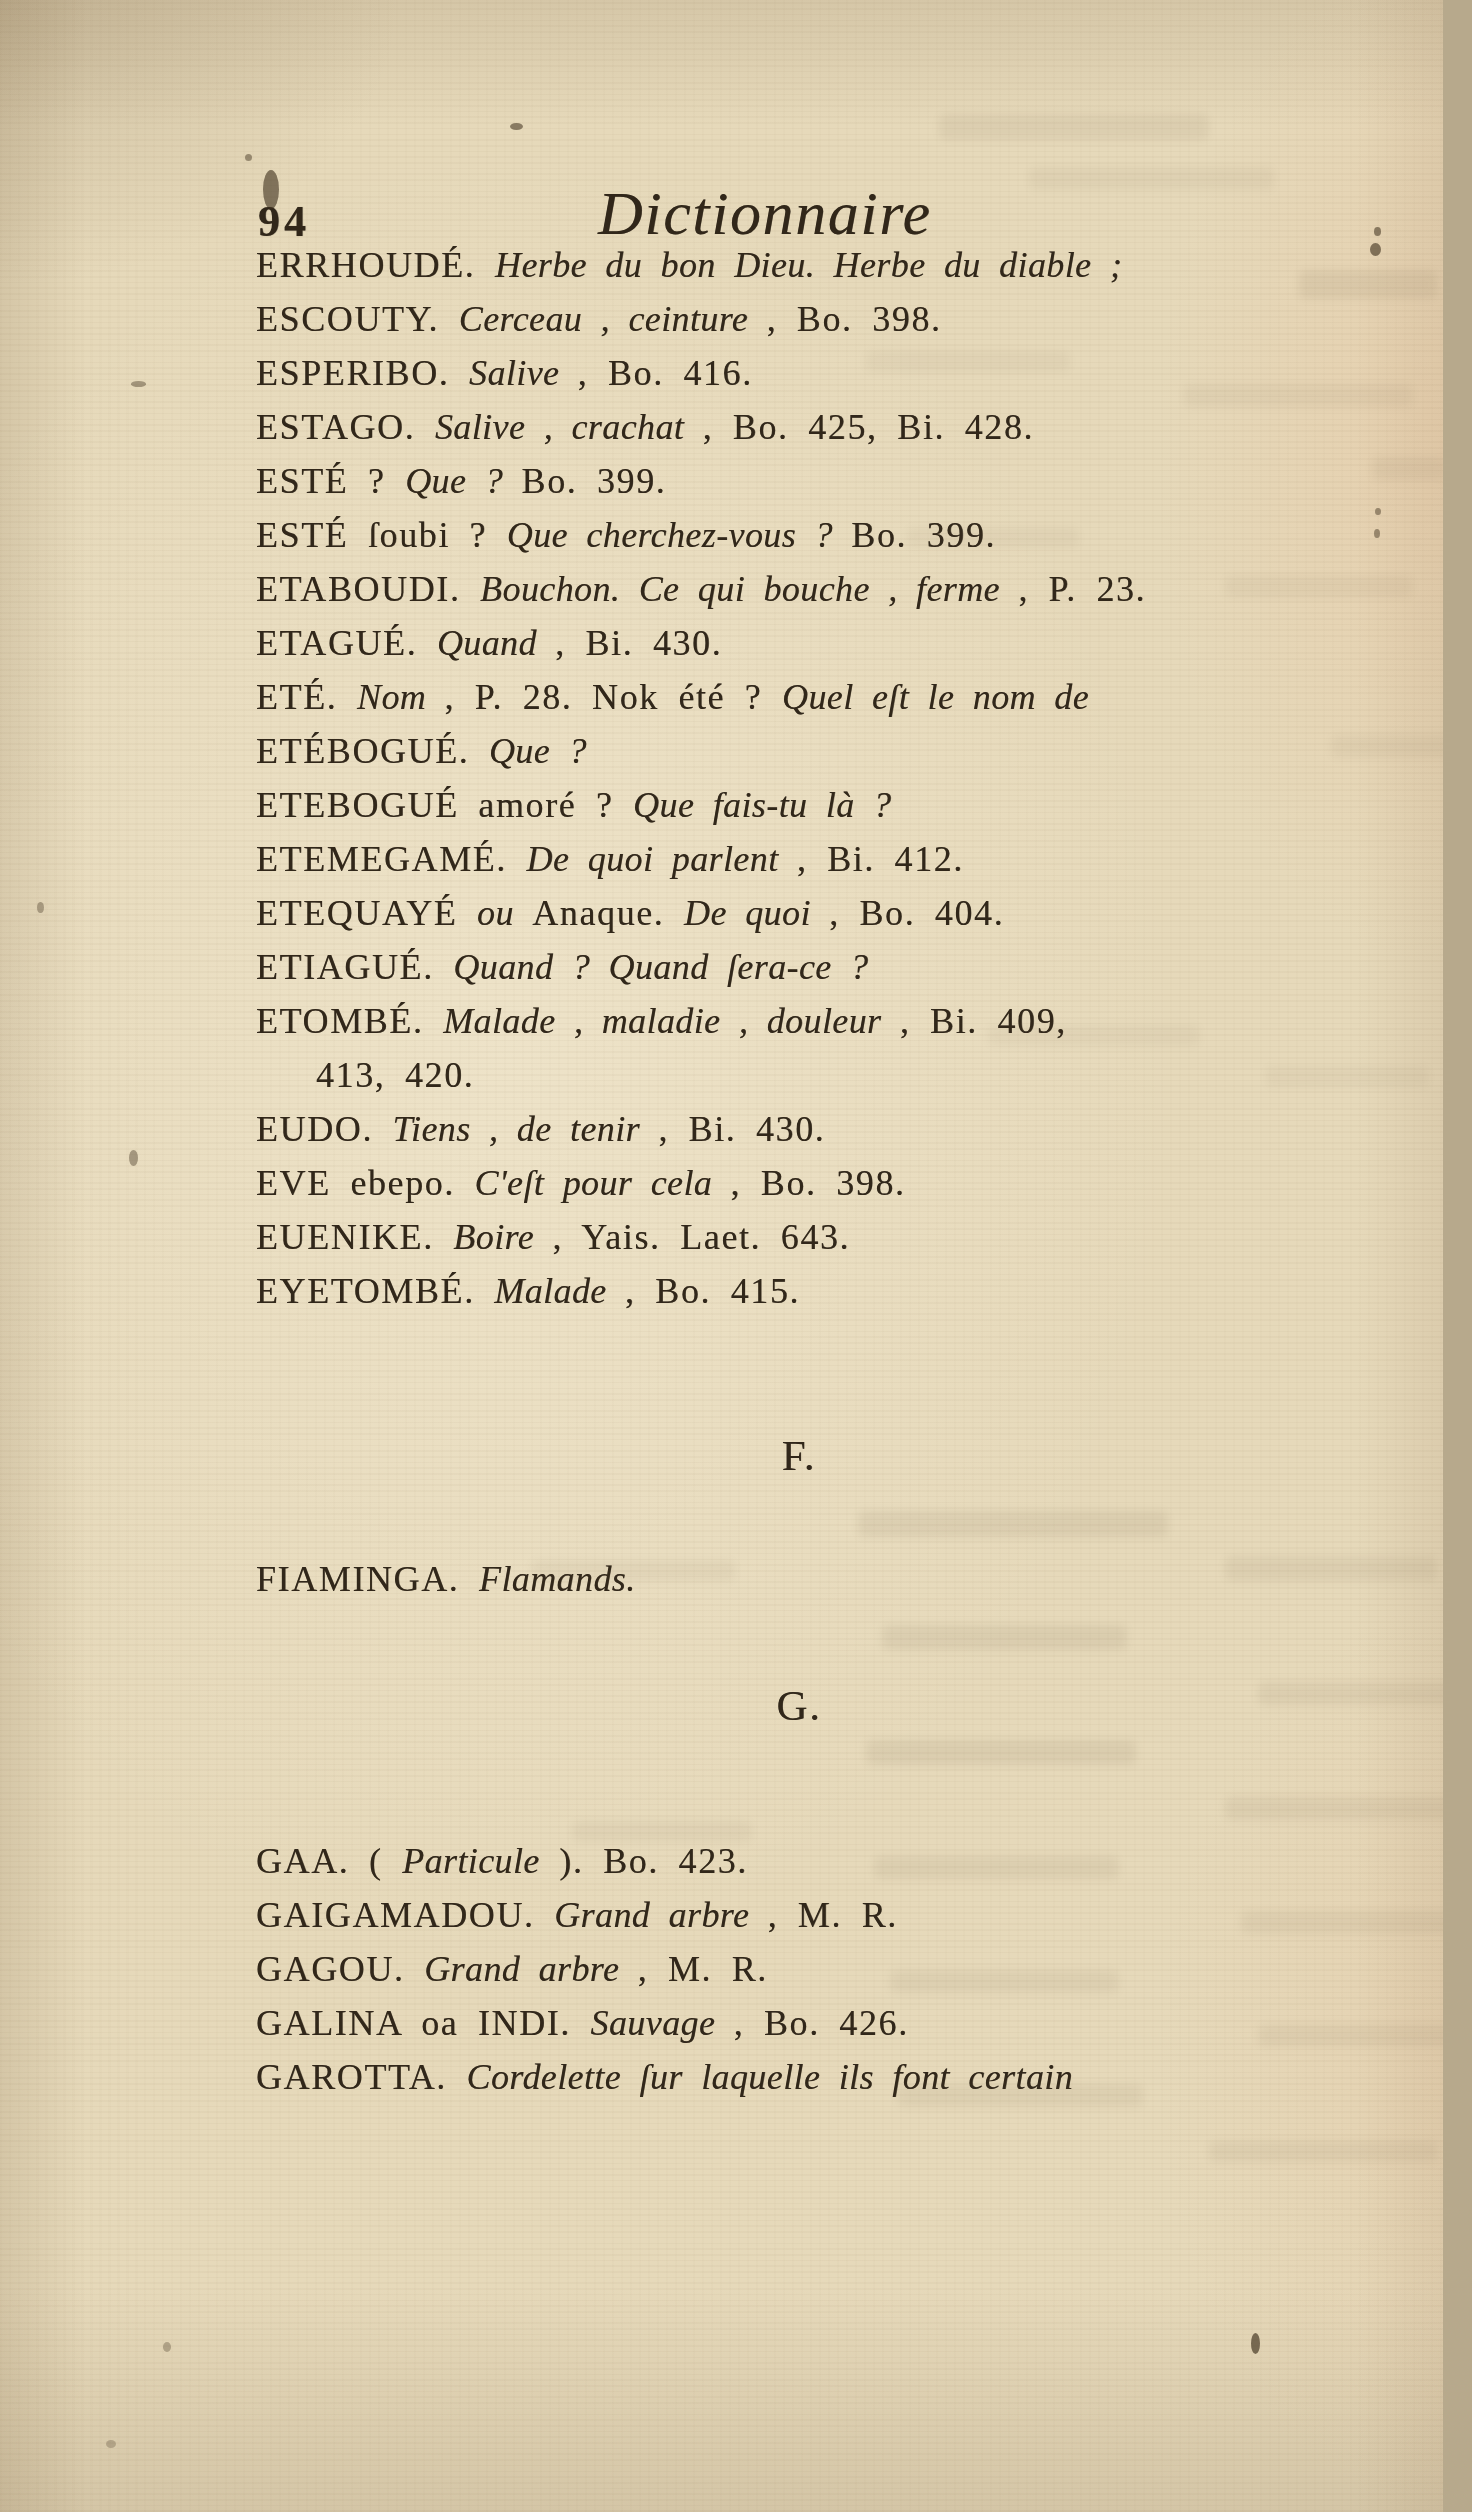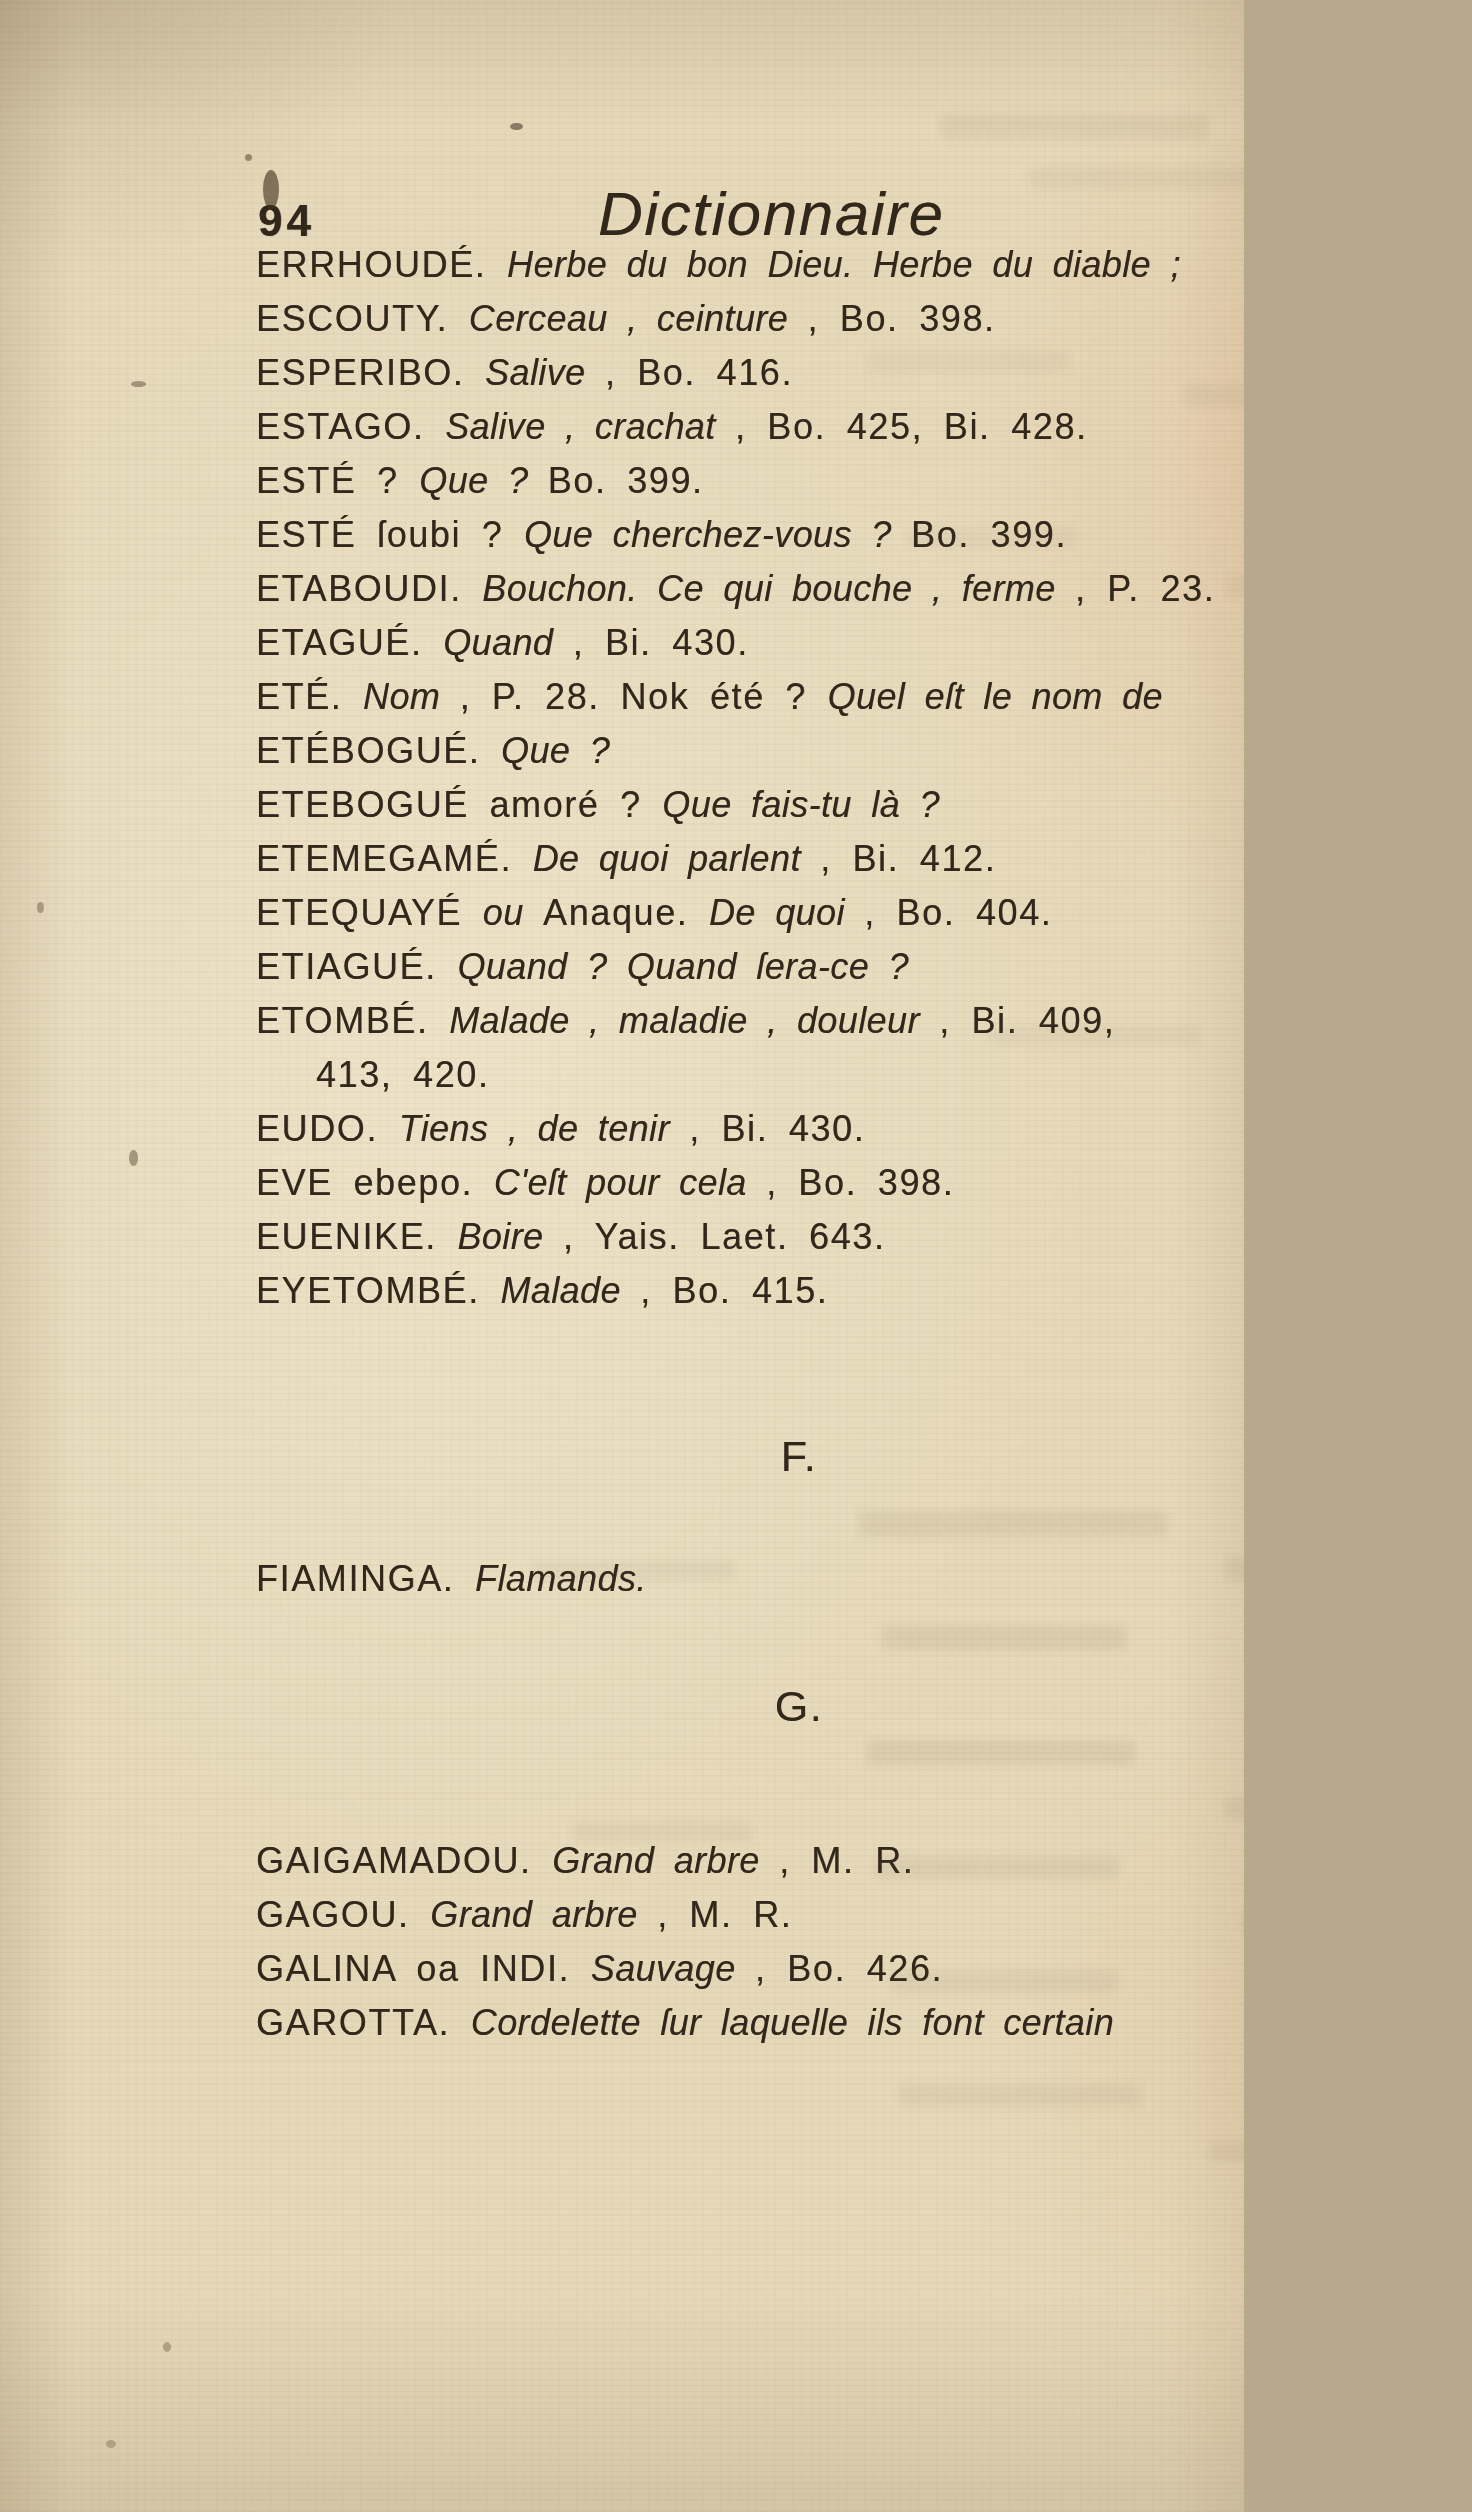--- a/index.html
+++ b/index.html
@@ -1,20 +1,20 @@
 <!DOCTYPE html>
 <html style="font-size:13px"><head>
 <meta charset="utf-8">
 <style>
   html,body{margin:0;padding:0;background:#b7a98c;}
   .page{
     position:relative;
-    width:1244px;height:2512px;
+    width:1443px;height:2512px;
     overflow:hidden;
-    font-family:Liberation Sans, sans-serif;
+    font-family:Liberation Serif, serif;
     color:#31271a;
     background-color:#e6d9ba;
     background-image:
       repeating-linear-gradient(0deg, rgba(120,95,60,.045) 0 1.6px, rgba(0,0,0,0) 1.6px 5.7px),
       repeating-linear-gradient(90deg, rgba(130,105,70,.025) 0 2.5px, rgba(0,0,0,0) 2.5px 9px),
       radial-gradient(ellipse 572px 408px at 0% 0%, rgba(110,88,58,.20), rgba(0,0,0,0) 70%),
       radial-gradient(ellipse 408px 735px at 100% 18%, rgba(228,186,148,.32), rgba(0,0,0,0) 70%),
       radial-gradient(ellipse 408px 653px at 100% 82%, rgba(224,186,148,.24), rgba(0,0,0,0) 70%),
       radial-gradient(ellipse 898px 1225px at 35% 42%, rgba(250,243,224,.38), rgba(0,0,0,0) 75%),
       linear-gradient(to right, rgba(122,98,64,.16), rgba(0,0,0,0) 6%, rgba(0,0,0,0) 94%, rgba(150,118,85,.13)),
@@ -78,20 +78,21 @@
       <div class="line"><span class="rm">EVE ebepo. </span><span class="it">C'eſt pour cela </span><span class="rm">, Bo. 398.</span></div>
       <div class="line"><span class="rm">EUENIKE. </span><span class="it">Boire </span><span class="rm">, Yais. Laet. 643.</span></div>
       <div class="line"><span class="rm">EYETOMBÉ. </span><span class="it">Malade </span><span class="rm">, Bo. 415.</span></div>
       <div class="gap" style="height: 111px;"></div>
       <div class="heading"><span>F.</span></div>
       <div class="gap" style="height: 69px;"></div>
       <div class="line"><span class="rm">FIAMINGA. </span><span class="it">Flamands.</span></div>
       <div class="gap" style="height: 73px;"></div>
       <div class="heading"><span>G.</span></div>
       <div class="gap" style="height: 101px;"></div>
+      <div class="line"><span class="rm">GAA. ( </span><span class="it">Particule</span><span class="rm"> ). Bo. 423.</span></div>
       <div class="line"><span class="rm">GAIGAMADOU. </span><span class="it">Grand arbre </span><span class="rm">, M. R.</span></div>
       <div class="line"><span class="rm">GAGOU. </span><span class="it">Grand arbre </span><span class="rm">, M. R.</span></div>
       <div class="line"><span class="rm">GALINA oa INDI. </span><span class="it">Sauvage </span><span class="rm">, Bo. 426.</span></div>
       <div class="line"><span class="rm">GAROTTA. </span><span class="it">Cordelette ſur laquelle ils font certain</span></div>
     </div>
 <div class="ghost" style="left: 939px; top: 114px; width: 270px; height: 26px; opacity: 0.08;"></div>
     <div class="ghost" style="left: 1029px; top: 167px; width: 245px; height: 23px; opacity: 0.06;"></div>
     <div class="ghost" style="left: 1299px; top: 270px; width: 139px; height: 29px; opacity: 0.09;"></div>
     <div class="ghost" style="left: 866px; top: 351px; width: 204px; height: 21px; opacity: 0.05;"></div>
     <div class="ghost" style="left: 1184px; top: 384px; width: 229px; height: 23px; opacity: 0.06;"></div>

